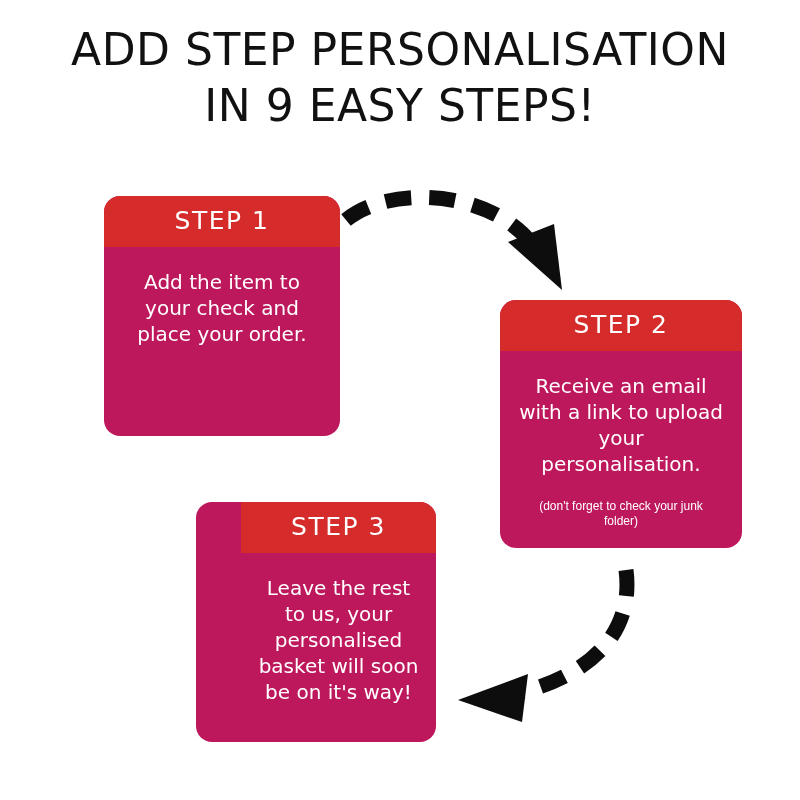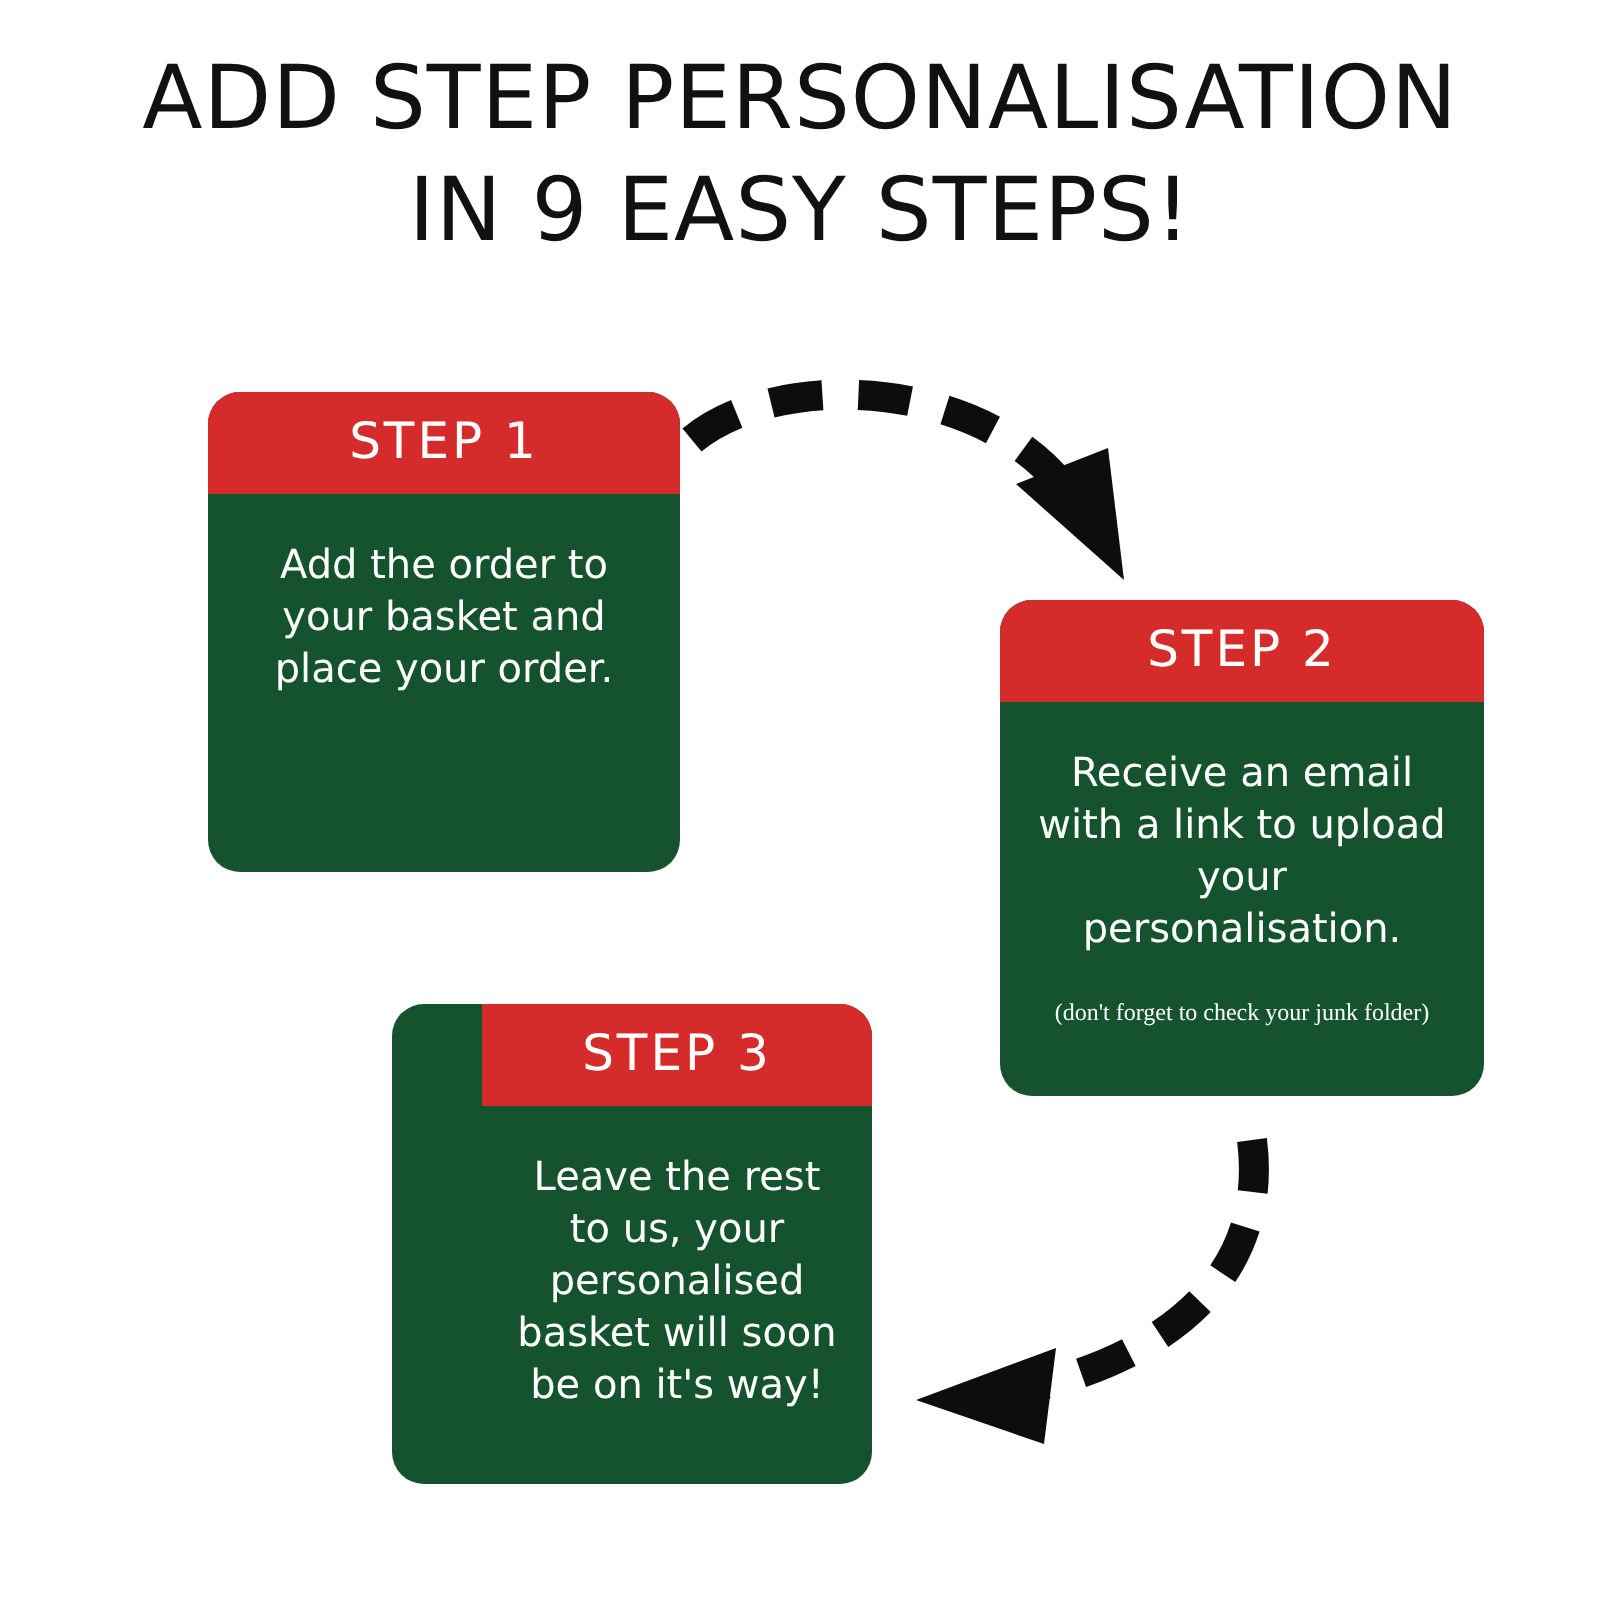--- a/index.html
+++ b/index.html
@@ -40,21 +40,21 @@
   .heading .line2 {
     display: block;
     white-space: nowrap;
   }
 
   
   .card {
     position: absolute;
     border-radius: 16px;
     overflow: hidden;
-    background: #14532d;
+    background: #be185d;
     box-sizing: border-box;
   }
   .card-header {
     background: #d62b2b;
     color: #ffffff;
     text-align: center;
     font-family: "DejaVu Sans", sans-serif;
     font-size: 25px;
     letter-spacing: 1.5px;
     line-height: 1;
@@ -66,21 +66,21 @@
     text-align: center;
     font-family: "DejaVu Sans", sans-serif;
     font-size: 20px;
     line-height: 26px;
     padding: 22px 16px 18px 16px;
     box-sizing: border-box;
   }
   .card-note {
     color: #ffffff;
     text-align: center;
-    font-family: Liberation Serif, serif;
+    font-family: Liberation Sans, sans-serif;
     font-size: 12px;
     line-height: 15px;
     padding: 4px 22px 14px 22px;
     box-sizing: border-box;
   }
 
   
   #card-step-1 {
     left: 104px;
     top: 196px;
@@ -126,21 +126,21 @@
 
 <div id="stage">
 
   <div class="heading">
     <span class="line1">ADD STEP PERSONALISATION</span>
     <span class="line2">IN 9 EASY STEPS!</span>
   </div>
 
   <div class="card" id="card-step-1">
     <div class="card-header">STEP 1</div>
-    <div class="card-body">Add the order to your basket and place your order.</div>
+    <div class="card-body">Add the item to your check and place your order.</div>
   </div>
 
   <div class="card" id="card-step-2">
     <div class="card-header">STEP 2</div>
     <div class="card-body">Receive an email with a link to upload your personalisation.</div>
     <div class="card-note">(don't forget to check your junk folder)</div>
   </div>
 
   <div class="card" id="card-step-3">
     <div class="card-header">STEP 3</div>

